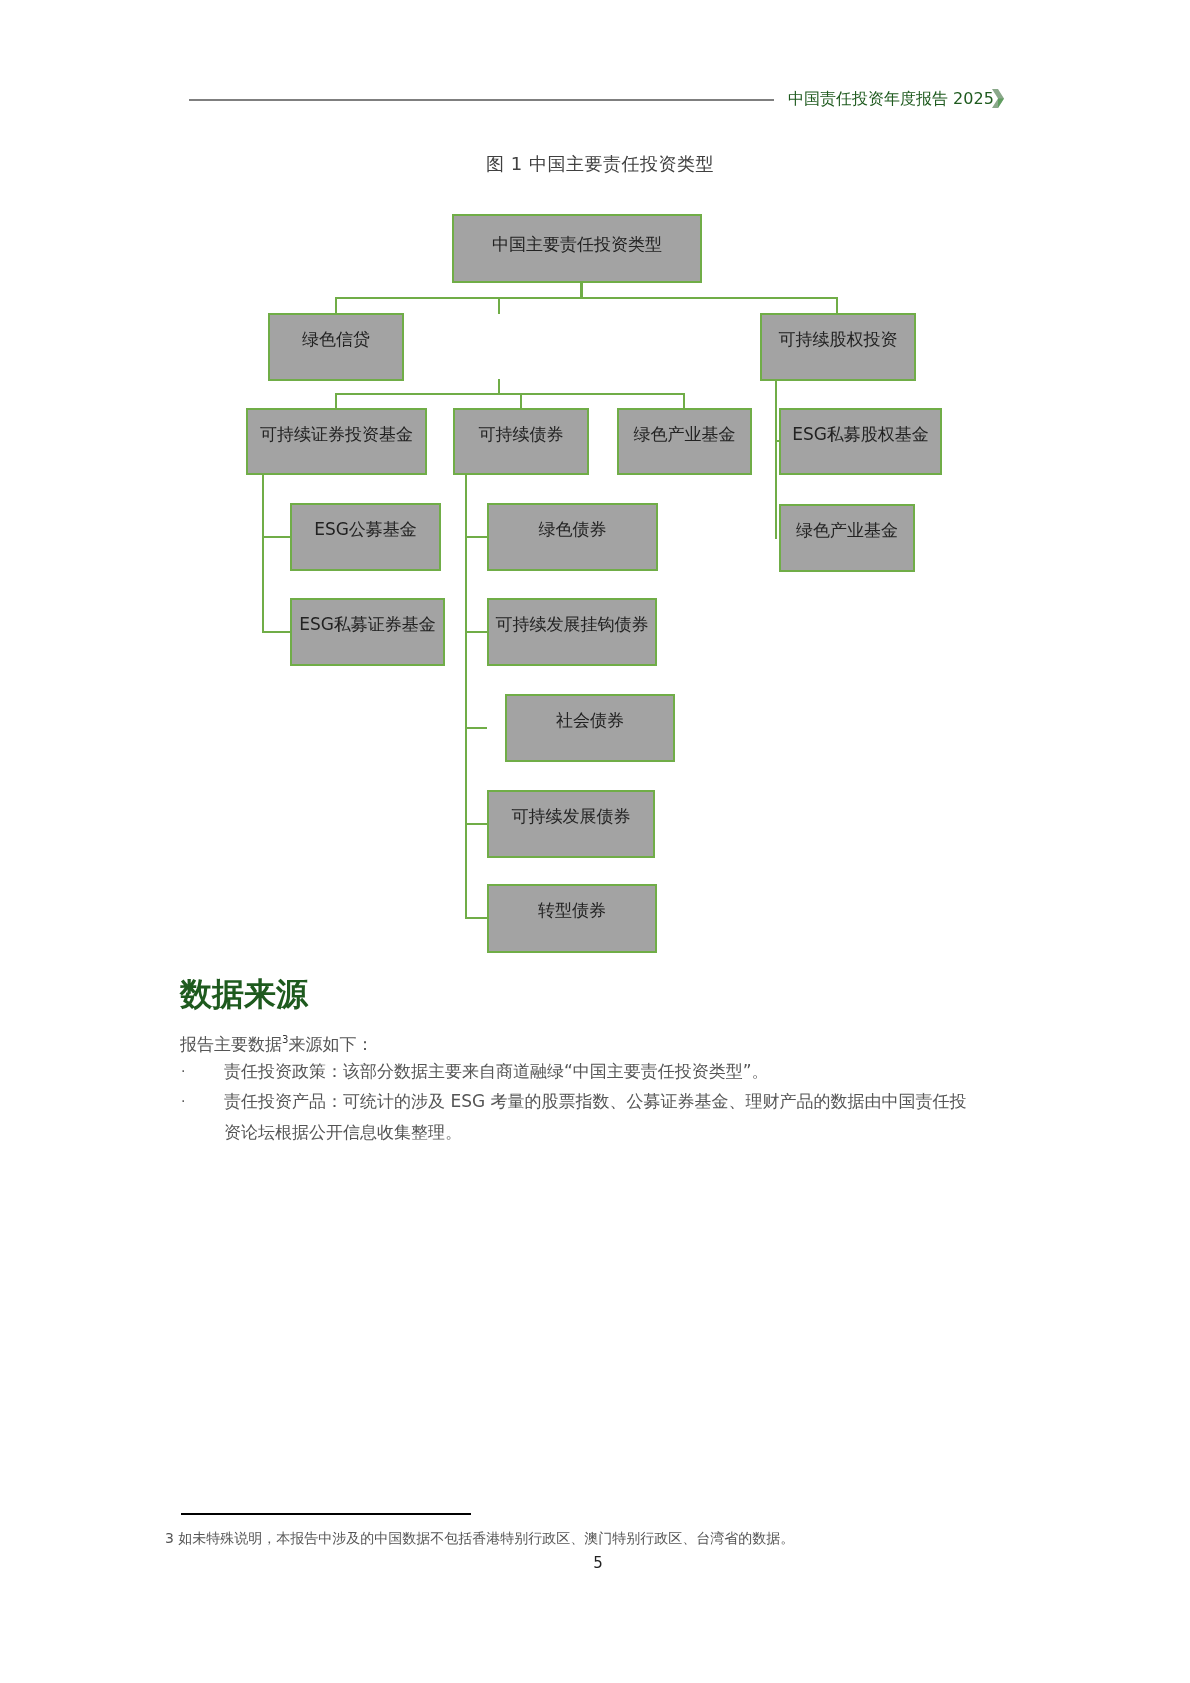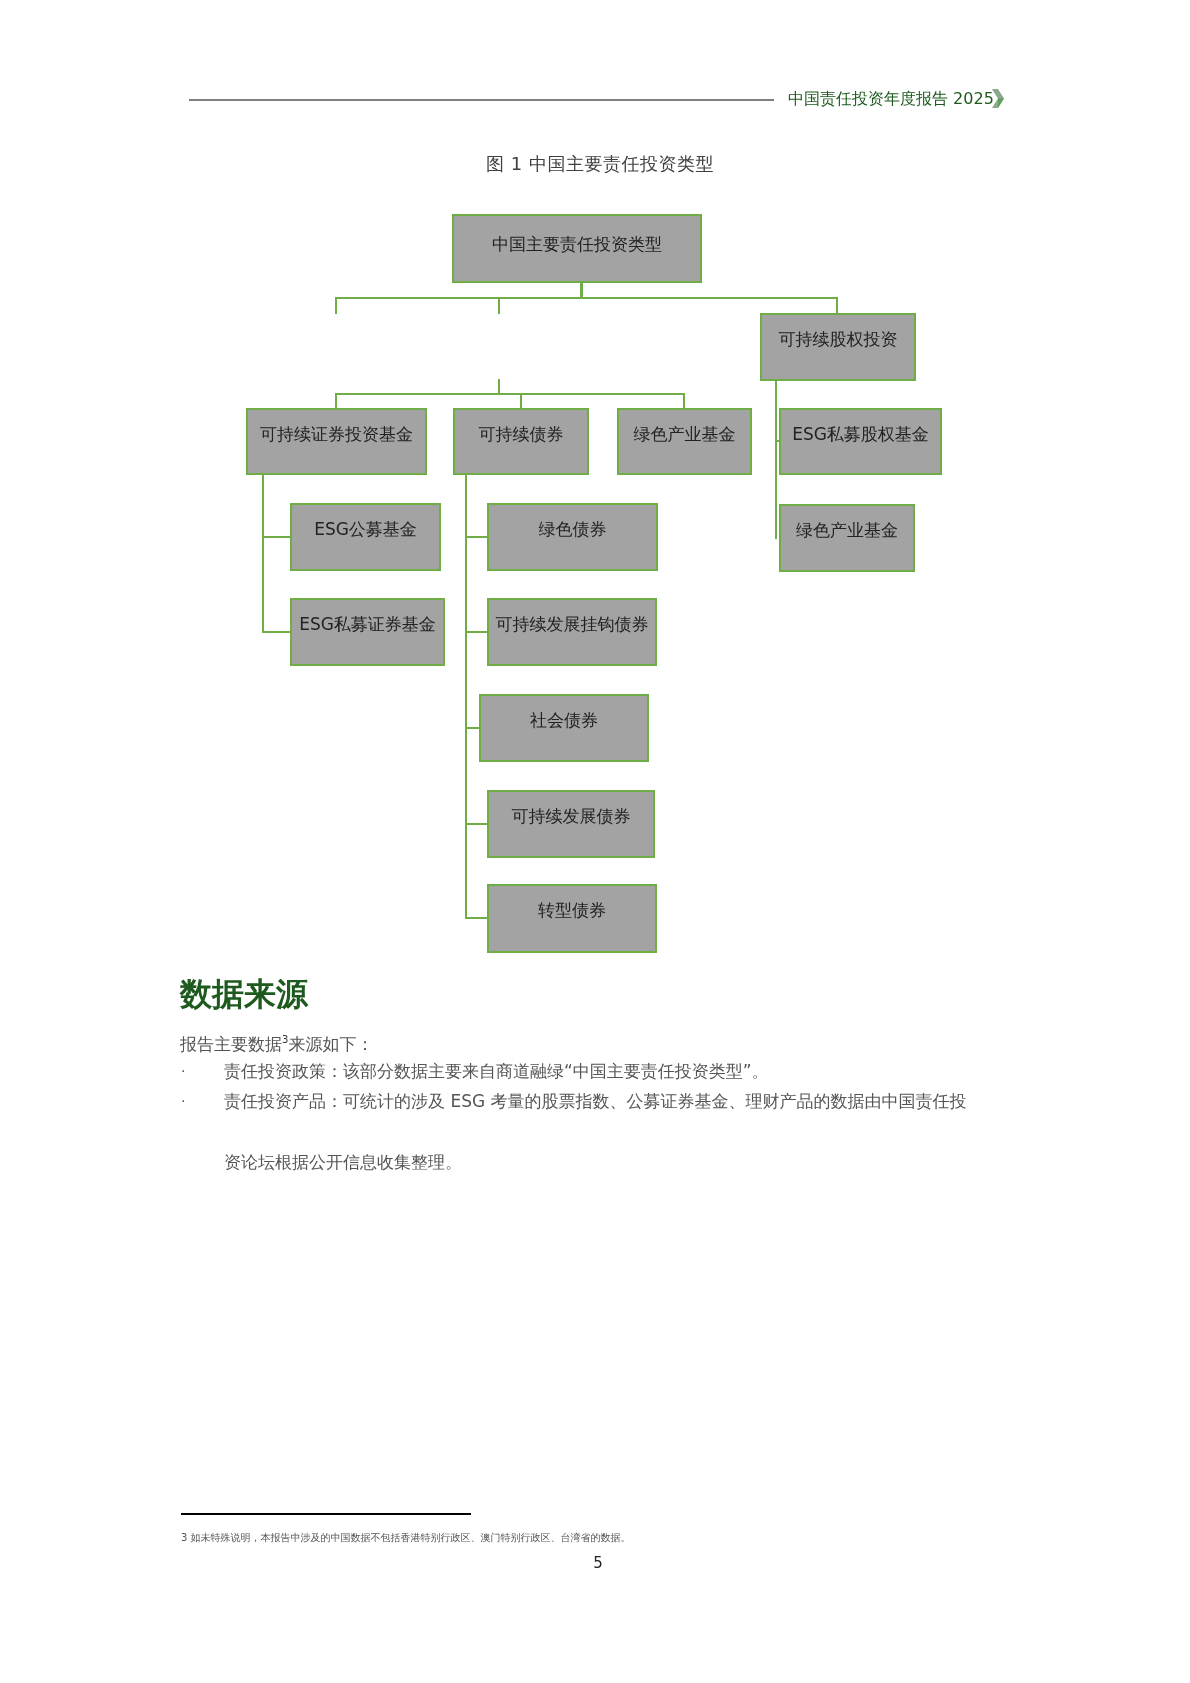--- a/index.html
+++ b/index.html
@@ -13,21 +13,21 @@
   .diagram { left: 0; top: 0; width: 1190px; height: 1000px; }
   .node { position: absolute; box-sizing: border-box; border: 2px solid #70AD47; background: #a3a3a3;
           text-align: center; font-size: 17px; color: #222; line-height: 20px; padding-top: 14px; white-space: nowrap; }
   .line { position: absolute; background: #70AD47; }
   .section-heading { left: 180px; top: 975px; font-size: 32px; color: #1e5a1e; line-height: 38px; font-weight: bold; }
   .body-line { left: 180px; font-size: 17px; color: #555555; line-height: 24px; white-space: nowrap; }
   .body-line sup { font-size: 10px; color: #333; vertical-align: 7px; }
   .bullet-dot { left: 181px; font-size: 14px; color: #555; line-height: 24px; }
   .bullet-text { left: 224px; font-size: 17px; color: #555555; line-height: 24px; white-space: nowrap; }
   .fn-rule { left: 181px; top: 1513px; width: 290px; height: 2px; background: #000; }
-  .fn-text { left: 181px; top: 1529px; font-size: 10px; color: #555; line-height: 18px; white-space: nowrap; }
+  .fn-text { left: 165px; top: 1529px; font-size: 14px; color: #555; line-height: 18px; white-space: nowrap; }
   .page-num { left: 0; width: 1196px; top: 1553px; text-align: center; font-size: 15px; color: #222; line-height: 20px; }
 </style>
 </head>
 <body>
 
 <div class="abs header-rule"></div>
 <div class="abs header-title">中国责任投资年度报告 2025</div>
 <svg class="abs header-arrow" viewBox="0 0 14 21">
   <polygon points="1,1 7,1 13,10.5 7,20 1,20 7,10.5" fill="#8aa88a"></polygon>
   <polygon points="7,10.5 13,10.5 7,20" fill="#4f9a4f" opacity="0.7"></polygon>
@@ -58,48 +58,49 @@
   <div class="line" style="left:465px;top:631px;width:22px;height:2px;"></div>
   <div class="line" style="left:465px;top:727px;width:22px;height:2px;"></div>
   <div class="line" style="left:465px;top:823px;width:22px;height:2px;"></div>
   <div class="line" style="left:465px;top:917px;width:22px;height:2px;"></div>
 
   <div class="line" style="left:775px;top:379px;width:2px;height:160px;"></div>
   <div class="line" style="left:775px;top:440px;width:4px;height:2px;"></div>
 
   <div class="node" style="left:452px;top:214px;width:250px;height:69px;padding-top:18px;">中国主要责任投资类型</div>
 
+  <div class="node" style="left:268px;top:313px;width:136px;height:68px;">绿色信贷</div>
   <div class="node" style="left:760px;top:313px;width:156px;height:68px;">可持续股权投资</div>
 
   <div class="node" style="left:246px;top:408px;width:181px;height:67px;">可持续证券投资基金</div>
   <div class="node" style="left:453px;top:408px;width:136px;height:67px;">可持续债券</div>
   <div class="node" style="left:617px;top:408px;width:135px;height:67px;">绿色产业基金</div>
 
   <div class="node" style="left:779px;top:408px;width:163px;height:67px;">ESG私募股权基金</div>
   <div class="node" style="left:779px;top:504px;width:136px;height:68px;">绿色产业基金</div>
 
   <div class="node" style="left:290px;top:503px;width:151px;height:68px;">ESG公募基金</div>
   <div class="node" style="left:290px;top:598px;width:155px;height:68px;">ESG私募证券基金</div>
 
   <div class="node" style="left:487px;top:503px;width:171px;height:68px;">绿色债券</div>
   <div class="node" style="left:487px;top:598px;width:170px;height:68px;">可持续发展挂钩债券</div>
-  <div class="node" style="left:479px;top:694px;width:170px;height:68px;">社会债券</div>
+  <div class="node" style="left:505px;top:694px;width:170px;height:68px;">社会债券</div>
   <div class="node" style="left:487px;top:790px;width:168px;height:68px;">可持续发展债券</div>
   <div class="node" style="left:487px;top:884px;width:170px;height:69px;">转型债券</div>
 </div>
 
 <div class="abs section-heading">数据来源</div>
 
 <div class="abs body-line" style="top:1028px;">
   <span>报告主要数据</span><sup>3</sup><span>来源如下：</span>
 </div>
 
 <div class="abs bullet-dot" style="top:1059px;">·</div>
 <div class="abs bullet-text" style="top:1059px;">责任投资政策：该部分数据主要来自商道融绿“中国主要责任投资类型”。</div>
 
 <div class="abs bullet-dot" style="top:1089px;">·</div>
 <div class="abs bullet-text" style="top:1089px;">责任投资产品：可统计的涉及 ESG 考量的股票指数、公募证券基金、理财产品的数据由中国责任投</div>
-<div class="abs bullet-text" style="top:1120px;margin-top:30px;">资论坛根据公开信息收集整理。</div>
+<div class="abs bullet-text" style="top:1120px;">资论坛根据公开信息收集整理。</div>
 
 <div class="abs fn-rule"></div>
 <div class="abs fn-text">3  如未特殊说明，本报告中涉及的中国数据不包括香港特别行政区、澳门特别行政区、台湾省的数据。</div>
 
 <div class="abs page-num">5</div>
 
 </body></html>

